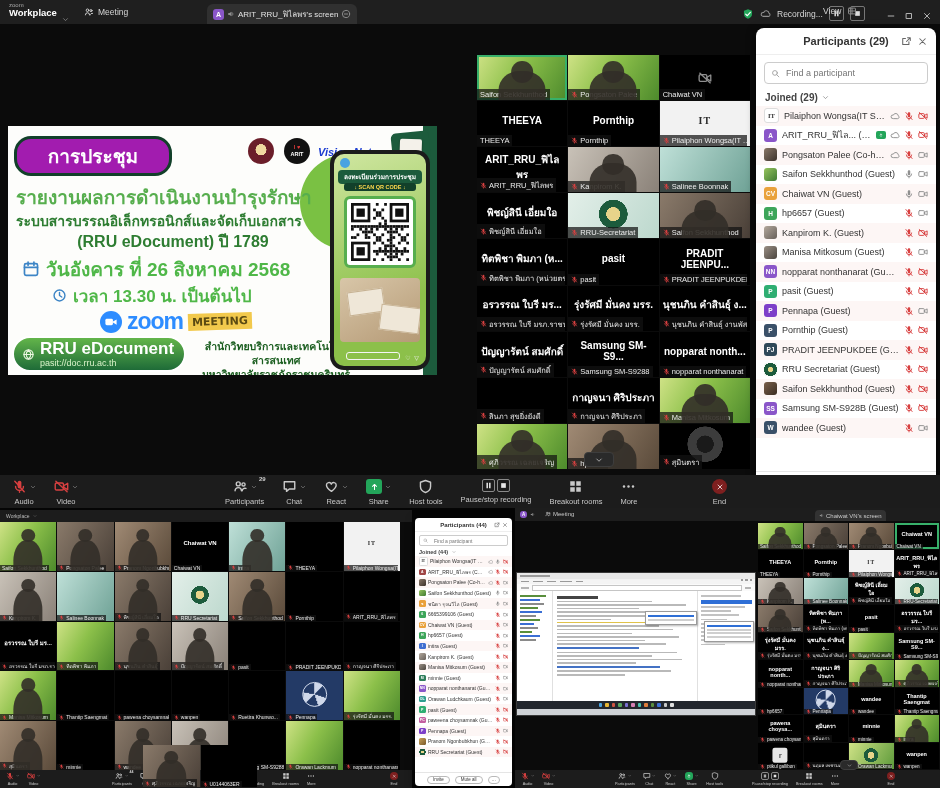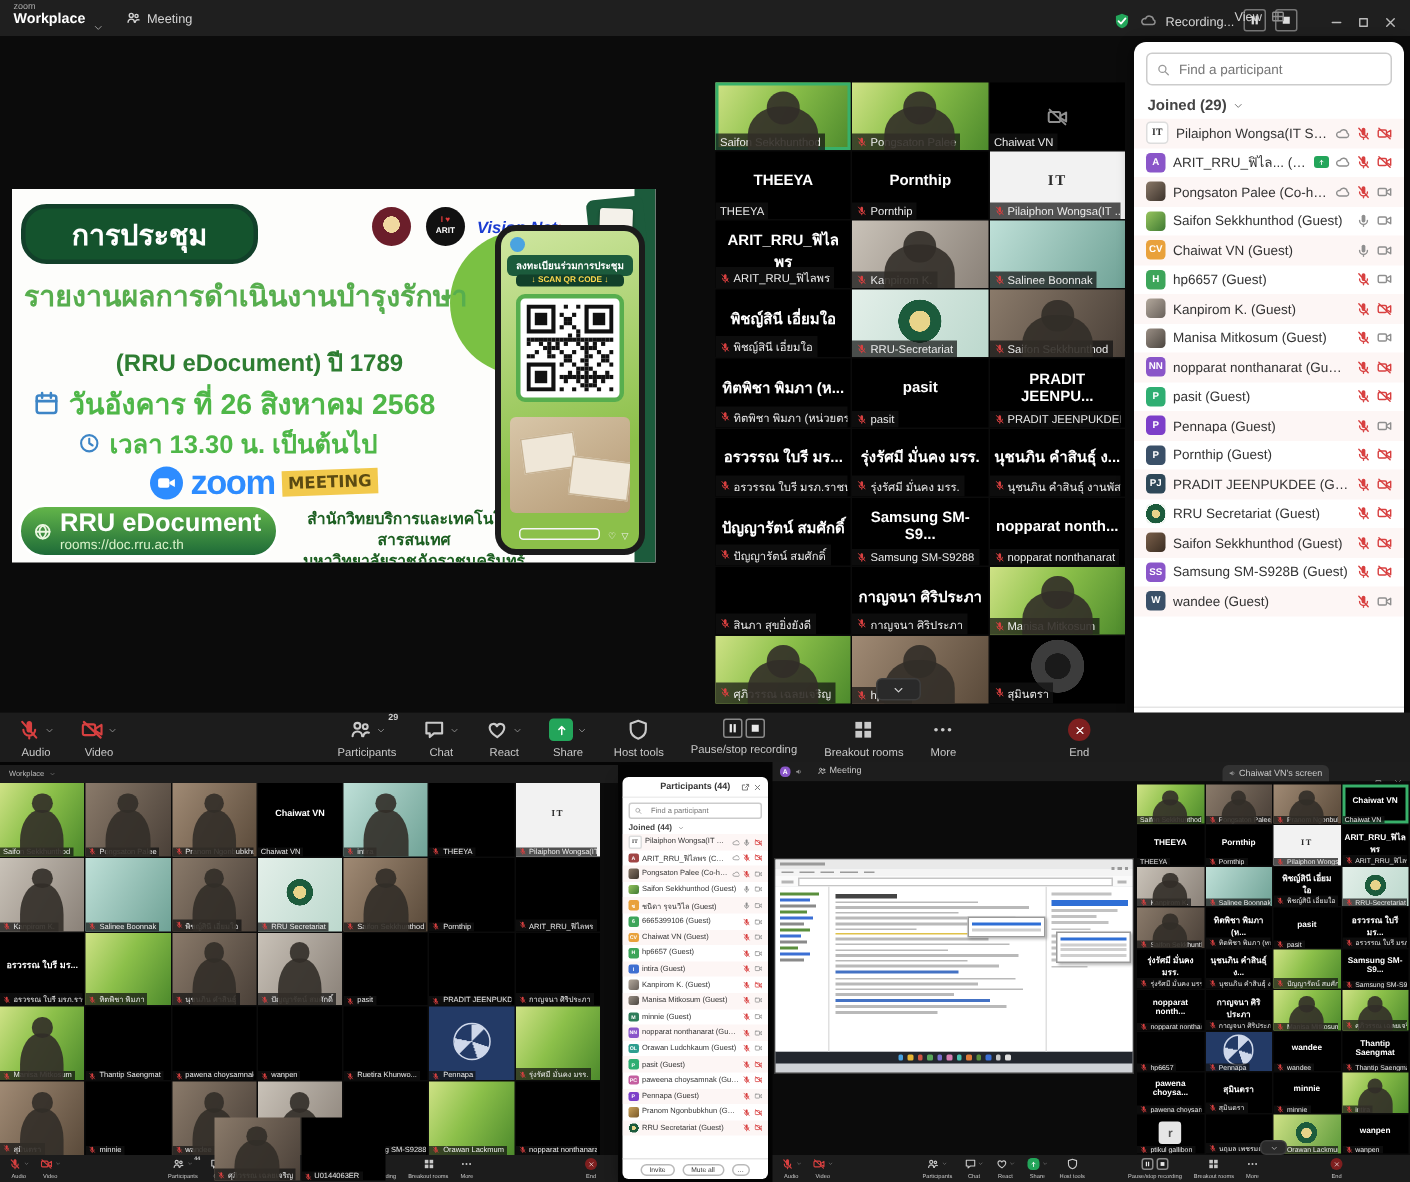--- a/index.html
+++ b/index.html
@@ -28,21 +28,21 @@
   .winbtn{width:10px;height:10px;color:#bbb;}
 
   
   #cont-main{left:0;top:24px;width:940px;height:451px;background:#0b0b0b;}
   #toolbar-main{left:0;top:475px;width:940px;height:33px;background:#1c1c1c;}
 
   
   #slide{left:8px;top:126px;width:429px;height:249px;background:#fdfdfb;overflow:hidden;}
   .slide-side{position:absolute;right:0;top:0;width:14px;height:100%;background:#1c5b3c;}
   .deco-circle{position:absolute;left:292px;top:28px;width:96px;height:96px;border-radius:50%;background:#7ac143;}
-  .badge-meet{position:absolute;left:6px;top:10px;width:152px;height:34px;background:#14532d;border:3px solid #12402a;
+  .badge-meet{position:absolute;left:6px;top:10px;width:152px;height:34px;background:#a21caf;border:3px solid #12402a;
               border-radius:17px;color:#fff;font-weight:bold;font-size:19px;display:flex;align-items:center;justify-content:center;}
   .logo-emblem{position:absolute;left:240px;top:12px;width:26px;height:26px;border-radius:50%;
                background:radial-gradient(circle at 50% 45%,#f0d9a0 0 28%,#6b1e2a 29% 78%,#3c1016 79%);}
   .logo-iheart{position:absolute;left:276px;top:12px;width:26px;height:26px;border-radius:50%;background:#111;
                color:#fff;font-size:5.5px;font-weight:bold;display:flex;flex-direction:column;align-items:center;justify-content:center;line-height:1.2;}
   .logo-iheart .hh{color:#e23b3b;}
   .logo-vision{position:absolute;left:310px;top:20px;font-size:11px;font-weight:bold;font-style:italic;color:#1a3bd1;}
   .logo-vision i{color:#e23b3b;font-style:normal;}
   .logo-doc{position:absolute;left:384px;top:6px;width:38px;height:34px;background:#1c5b3c;border-radius:5px;transform:rotate(-6deg);}
   .logo-doc::after{content:"";position:absolute;left:8px;top:7px;width:22px;height:16px;background:#f4f1ea;border-radius:2px;transform:rotate(8deg);box-shadow:0 1px 2px rgba(0,0,0,.5);}
@@ -266,20 +266,36 @@
       <span class="ic" style="width:10px;height:10px;" id="meet-ic">
           <svg viewBox="0 0 16 16" fill="none" stroke="currentColor" stroke-width="1.5" stroke-linecap="round" stroke-linejoin="round">
             <circle cx="5.6" cy="5.2" r="2.1"></circle>
             <path d="M2.2 12.6a3.4 3.4 0 0 1 6.8 0"></path>
             <circle cx="11.2" cy="5.8" r="1.7"></circle>
             <path d="M9.8 12.6a2.9 2.9 0 0 1 4-2.5"></path>
           </svg>
         </span>
       <span>Meeting</span>
     </div>
+    <div class="tab-active" style="left:207px;">
+      <span class="av-a" style="width:11px;height:11px;font-size:7px;">A</span>
+      <span class="ic gray" style="width:8px;height:8px;" id="tab-spk">
+          <svg viewBox="0 0 16 16" fill="none" stroke="currentColor" stroke-width="1.5" stroke-linecap="round" stroke-linejoin="round">
+            <path d="M2.5 6.2h2.6L9 3.4v9.2L5.1 9.8H2.5z" fill="currentColor" stroke="none"></path>
+            <path d="M11 5.4a3.6 3.6 0 0 1 0 5.2"></path>
+          </svg>
+        </span>
+      <span>ARIT_RRU_ฟิไลพร's screen</span>
+      <span class="ic gray" style="width:10px;height:10px;" id="tab-opt">
+          <svg viewBox="0 0 16 16" fill="none" stroke="currentColor" stroke-width="1.5" stroke-linecap="round" stroke-linejoin="round">
+            <circle cx="8" cy="8" r="5.8"></circle>
+            <path d="M5.4 8h5.2"></path>
+          </svg>
+        </span>
+    </div>
     <div class="tbr" style="left:742px;top:6px;">
       <span class="shieldok" id="shield-ok"><svg viewBox="0 0 16 16" fill="currentColor" stroke="none">
             <path d="M8 1.6l5.4 1.9v4.4c0 3.4-2.3 5.4-5.4 6.5-3.1-1.1-5.4-3.1-5.4-6.5V3.5z"></path>
             <path d="M4.9 8.1 7.1 10.3l4-4.6" fill="none" stroke="#fff" stroke-width="1.6" stroke-linecap="round" stroke-linejoin="round"></path>
           </svg></span>
       <span class="ic gray" style="width:11px;height:11px;" id="rec-cloud">
           <svg viewBox="0 0 16 16" fill="none" stroke="currentColor" stroke-width="1.5" stroke-linecap="round" stroke-linejoin="round">
             <path d="M4.8 12.2a2.9 2.9 0 1 1 .6-5.7 4 4 0 0 1 7.7 1.1 2.4 2.4 0 0 1-.6 4.6z"></path>
           </svg>
         </span>
@@ -319,20 +335,21 @@
     <div class="slide-side"></div>
     <div class="badge-meet">การประชุม</div>
     <div class="logo-emblem"></div>
     <div class="logo-iheart">
       <span class="hh">I ♥</span>
         <span>ARIT</span>
     </div>
     <div class="logo-vision"><span>Vision Net</span><i>:</i></div>
     <div class="logo-doc"></div>
     <div class="sl-t1">รายงานผลการดำเนินงานบำรุงรักษา</div>
+    <div class="sl-t2">ระบบสารบรรณอิเล็กทรอนิกส์และจัดเก็บเอกสาร</div>
     <div class="sl-t3">(RRU eDocument) ปี 1789</div>
     <div class="sl-row sl-date">
       <span class="ic calic" id="cal-ic">
           <svg viewBox="0 0 16 16" fill="none" stroke="currentColor" stroke-width="1.5" stroke-linecap="round" stroke-linejoin="round">
             <rect x="2.2" y="3.2" width="11.6" height="10.4" rx="1.4"></rect>
             <path d="M2.2 6.6h11.6M5.4 1.8v2.8M10.6 1.8v2.8"></path>
           </svg>
         </span>
         <span>วันอังคาร ที่ 26 สิงหาคม 2568</span>
     </div>
@@ -357,21 +374,21 @@
     </div>
     <div class="pill">
       <span class="ic gl" id="globe-ic">
           <svg viewBox="0 0 16 16" fill="none" stroke="currentColor" stroke-width="1.5" stroke-linecap="round" stroke-linejoin="round">
             <circle cx="8" cy="8" r="5.6"></circle>
             <path d="M2.4 8h11.2M8 2.4c-3.6 3.6-3.6 7.6 0 11.2M8 2.4c3.6 3.6 3.6 7.6 0 11.2"></path>
           </svg>
         </span>
       <span>
         <div class="pt">RRU eDocument</div>
-        <div class="pu">rooms://doc.rru.ac.th</div>
+        <div class="pu">pasit://doc.rru.ac.th</div>
       </span>
     </div>
     <div class="orgblk">
       <div>สำนักวิทยบริการและเทคโนโลยีสารสนเทศ</div>
       <div>มหาวิทยาลัยราชภัฏราชนครินทร์</div>
     </div>
     <span class="ic spkic" id="spk2-ic">
         <svg viewBox="0 0 16 16" fill="none" stroke="currentColor" stroke-width="1.5" stroke-linecap="round" stroke-linejoin="round">
           <path d="M2.5 6.2h2.6L9 3.4v9.2L5.1 9.8H2.5z" fill="currentColor" stroke="none"></path>
           <path d="M11 5.4a3.6 3.6 0 0 1 0 5.2"></path>
@@ -848,20 +865,33 @@
     </div>
   <div class="chev" style="left:584px;top:452px;width:28px;height:13px;">
     <span class="ic" style="width:8px;height:8px;" id="chev-top-ic">
         <svg viewBox="0 0 16 16" fill="none" stroke="currentColor" stroke-width="1.5" stroke-linecap="round" stroke-linejoin="round">
           <path d="M3.5 6 8 10.5 12.5 6"></path>
         </svg>
       </span>
   </div>
 
   <div class="ppanel pp-lg" id="panel29">
+    <div class="pphead">
+      <span class="pptitle">Participants (29)</span>
+      <span class="ic hic" style="right:24px;" id="p29-pop">
+          <svg viewBox="0 0 16 16" fill="none" stroke="currentColor" stroke-width="1.5" stroke-linecap="round" stroke-linejoin="round">
+            <path d="M6.5 3.5h-4v9h9v-4M9.5 2.5h4v4M13.2 2.8 8 8"></path>
+          </svg>
+        </span>
+      <span class="ic hic" style="right:8px;" id="p29-x">
+          <svg viewBox="0 0 16 16" fill="none" stroke="currentColor" stroke-width="1.5" stroke-linecap="round" stroke-linejoin="round">
+            <path d="M4 4l8 8M12 4 4 12"></path>
+          </svg>
+        </span>
+    </div>
     <div class="ppsearch">
       <span class="ic" id="p29-search">
           <svg viewBox="0 0 16 16" fill="none" stroke="currentColor" stroke-width="1.5" stroke-linecap="round" stroke-linejoin="round">
             <circle cx="7" cy="7" r="4.2"></circle>
             <path d="M10.2 10.2 14 14"></path>
           </svg>
         </span>
       <input placeholder="Find a participant" style="">
     </div>
     <div class="ppjoined">

